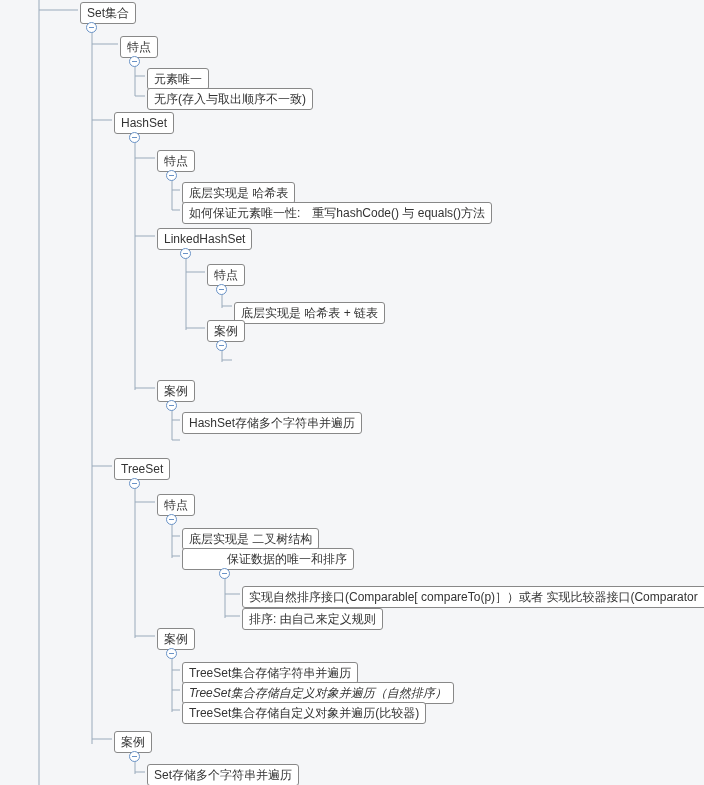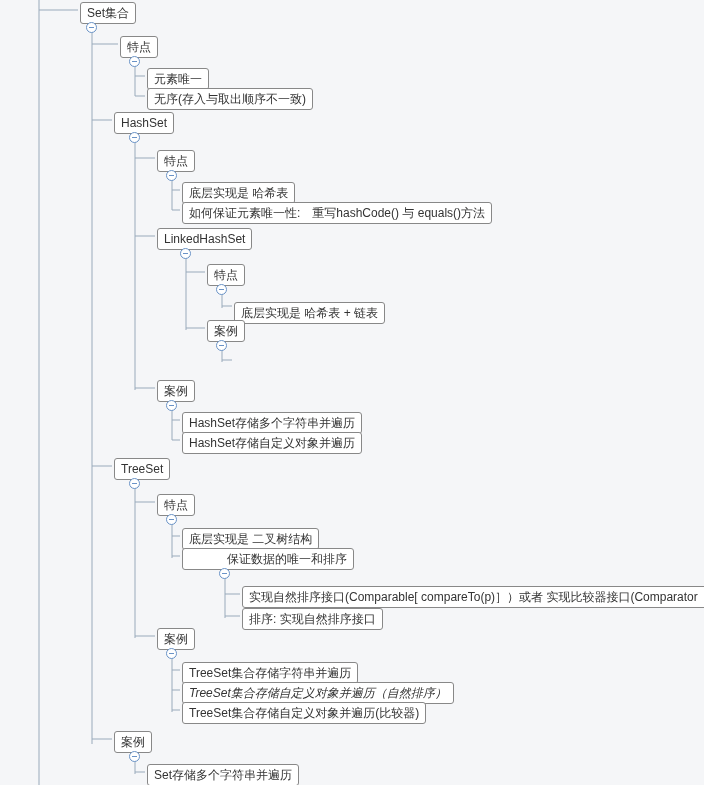--- a/index.html
+++ b/index.html
@@ -144,32 +144,31 @@
 <div class="node" style="left:207px; top:264px;"><span>特点</span></div>
 <div class="toggle" style="left:216px; top:284px;"></div>
 <div class="node" style="left:234px; top:302px;"><span>底层实现是 哈希表 + 链表</span></div>
 
 <div class="node" style="left:207px; top:320px;"><span>案例</span></div>
 <div class="toggle" style="left:216px; top:340px;"></div>
 
 <div class="node" style="left:157px; top:380px;"><span>案例</span></div>
 <div class="toggle" style="left:166px; top:400px;"></div>
 <div class="node" style="left:182px; top:412px;"><span>HashSet存储多个字符串并遍历</span></div>
-<div class="node" style="left:182px; top:432px;"><span>HashSet存储自定义对象并遍历</span></div>
 
 <div class="node" style="left:114px; top:458px;"><span>TreeSet</span></div>
 <div class="toggle" style="left:129px; top:478px;"></div>
 
 <div class="node" style="left:157px; top:494px;"><span>特点</span></div>
 <div class="toggle" style="left:166px; top:514px;"></div>
 <div class="node" style="left:182px; top:528px;"><span>底层实现是 二叉树结构</span></div>
 <div class="node" style="left:182px; top:548px;padding-left:44px;"><span>保证数据的唯一和排序</span></div>
 <div class="toggle" style="left:219px; top:568px;"></div>
 <div class="node" style="left:242px; top:586px;"><span>实现自然排序接口(Comparable[ compareTo(p)］）或者 实现比较器接口(Comparator［</span></div>
-<div class="node" style="left:242px; top:608px;"><span>排序: 实现自然排序接口</span></div>
+<div class="node" style="left:242px; top:608px;"><span>排序: 由自己来定义规则</span></div>
 
 <div class="node" style="left:157px; top:628px;"><span>案例</span></div>
 <div class="toggle" style="left:166px; top:648px;"></div>
 <div class="node" style="left:182px; top:662px;"><span>TreeSet集合存储字符串并遍历</span></div>
 <div class="node" style="left:182px; top:682px;font-style:italic;"><span>TreeSet集合存储自定义对象并遍历（自然排序）</span></div>
 <div class="node" style="left:182px; top:702px;"><span>TreeSet集合存储自定义对象并遍历(比较器)</span></div>
 
 <div class="node" style="left:114px; top:731px;"><span>案例</span></div>
 <div class="toggle" style="left:129px; top:751px;"></div>
 <div class="node" style="left:147px; top:764px;"><span>Set存储多个字符串并遍历</span></div>

